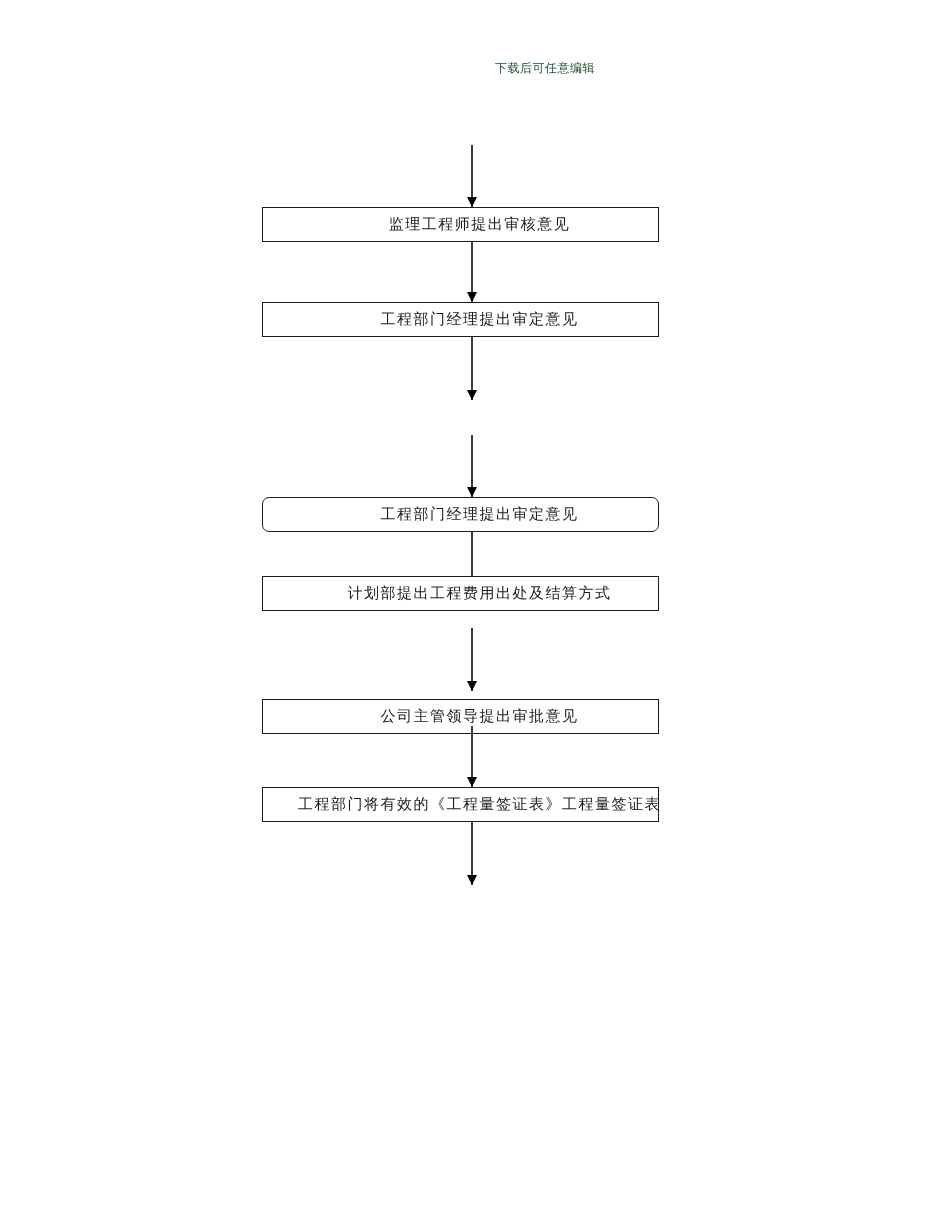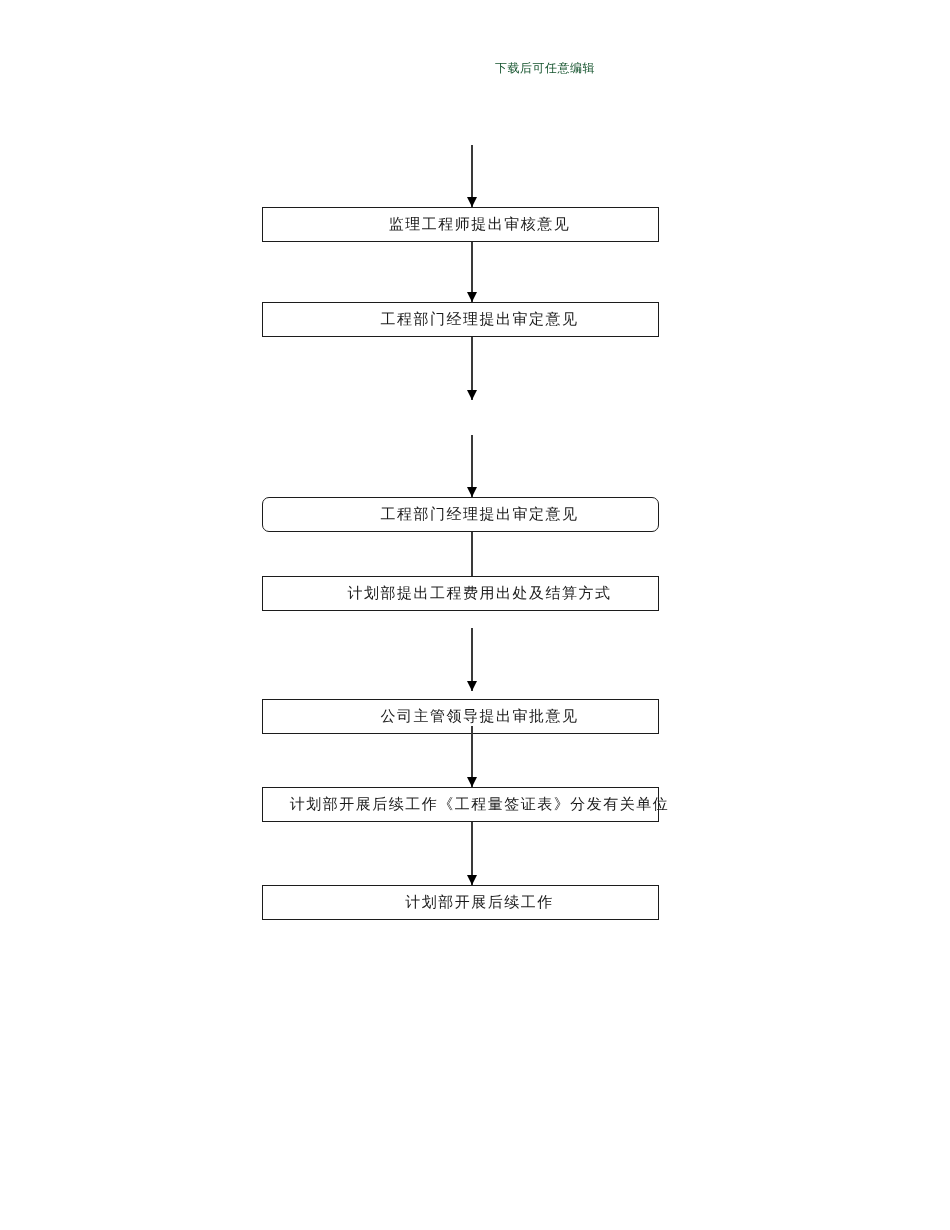--- a/index.html
+++ b/index.html
@@ -115,22 +115,19 @@
 
   <div class="arrow a5"></div>
 
   <div class="node n6">
     <span>公司主管领导提出审批意见</span>
   </div>
 
   <div class="arrow a6"></div>
 
   <div class="node n7">
-    <span>计划部开展后续工作《工程量签证表》分发有关单位</span>
+    <span>工程部门将有效的《工程量签证表》工程量签证表</span>
   </div>
 
   <div class="arrow a7"></div>
 
-  <div class="node n8">
-    <span>计划部开展后续工作</span>
-  </div>
 
 </div>
 
 </body></html>

